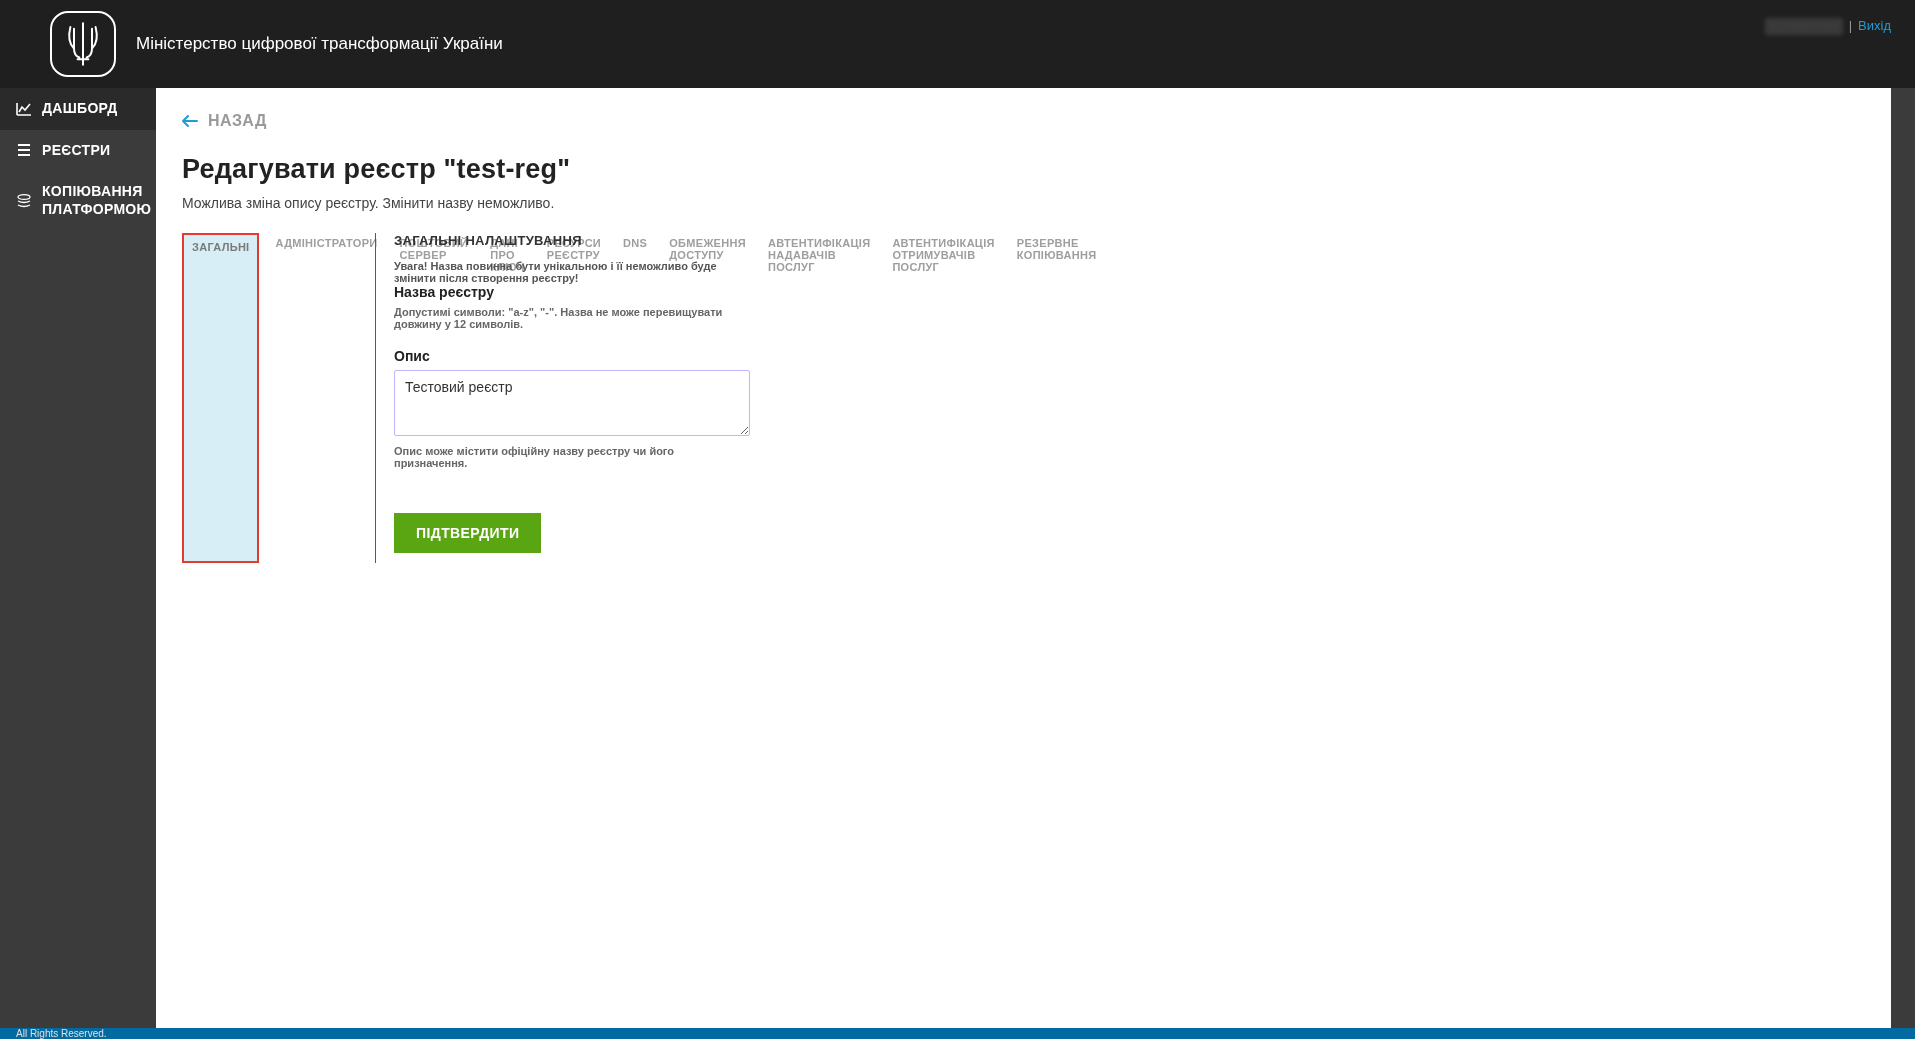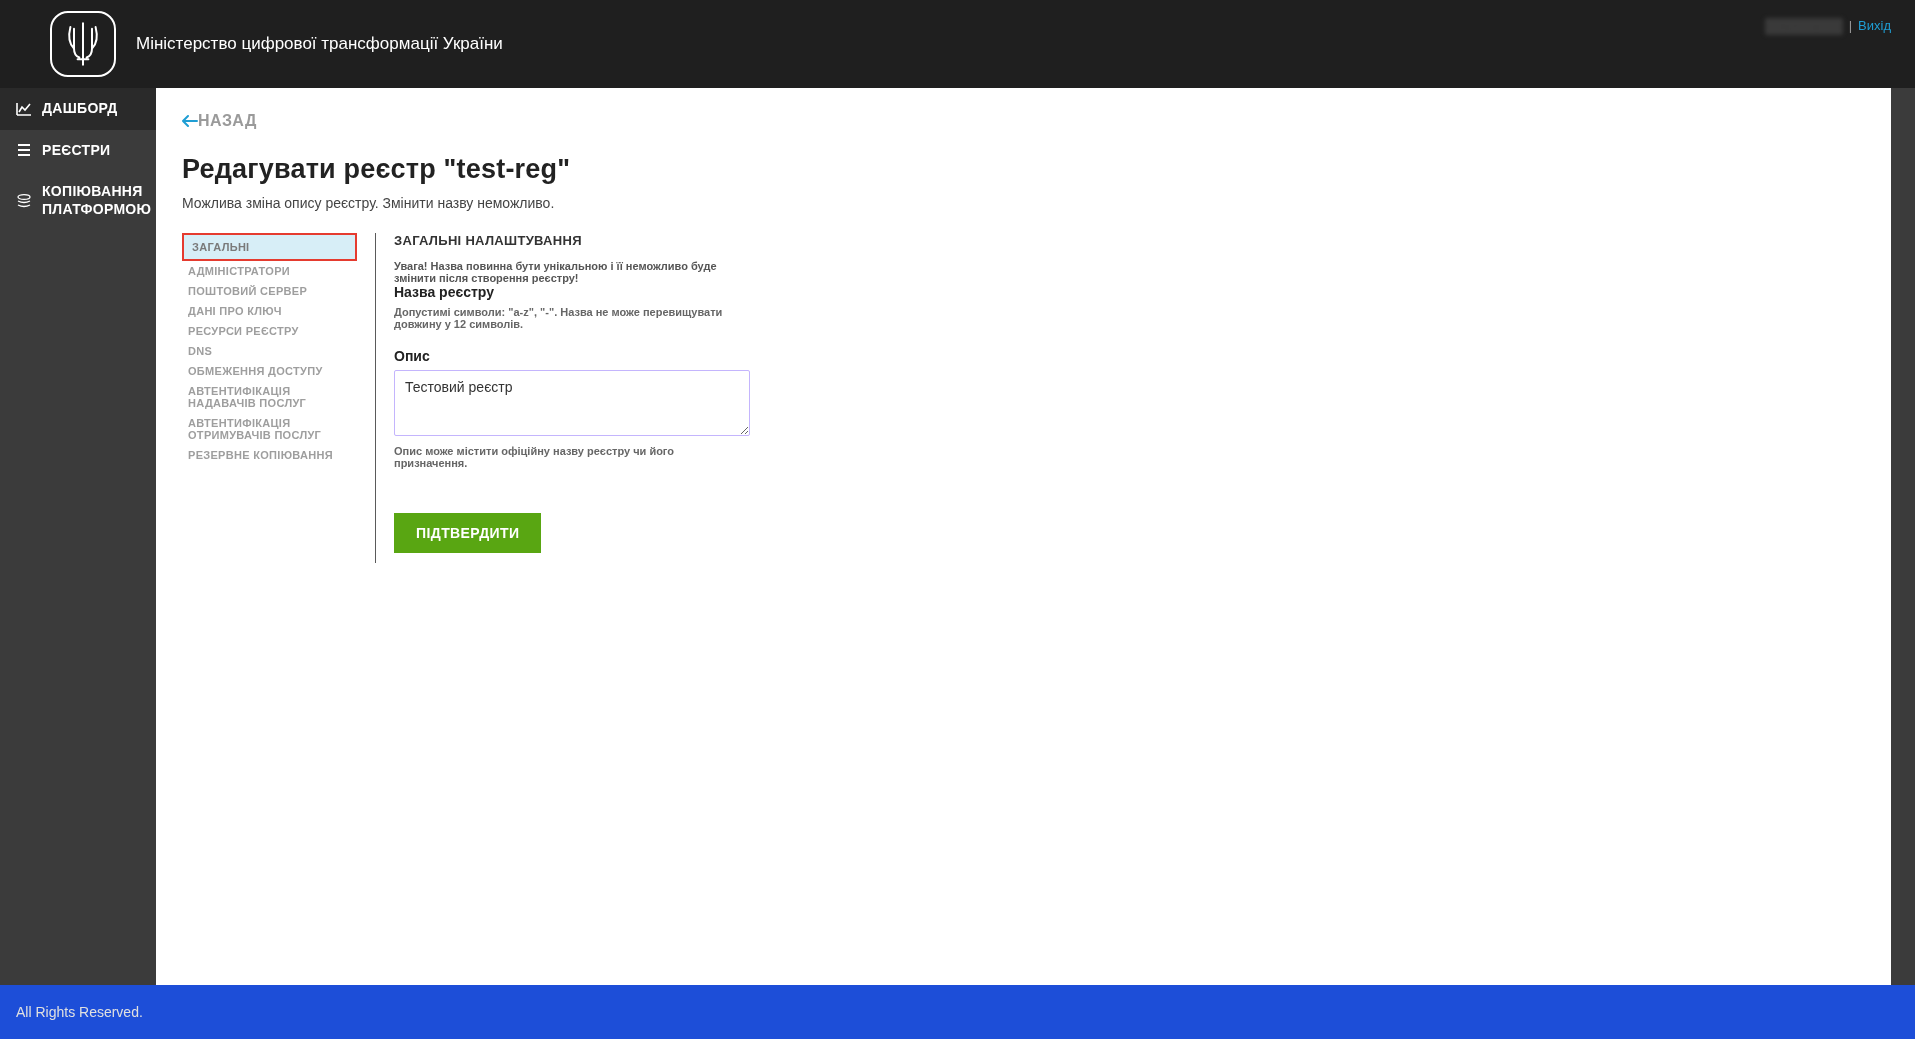--- a/index.html
+++ b/index.html
@@ -18,44 +18,44 @@
     .body-wrap { flex: 1; display: flex; background: #3b3b3b; }
 
     .sidebar { width: 156px; background: #3b3b3b; }
     .nav-item { display: flex; align-items: center; gap: 10px; padding: 12px 16px; color: #fff; font-weight: 700; font-size: 14px; cursor: pointer; font-family: "Arial Narrow", Arial, sans-serif; letter-spacing: 0.3px; }
     .nav-item.active { background: #2a2a2a; }
     .nav-item svg { width: 16px; height: 16px; flex-shrink: 0; }
     .nav-item .nav-label { line-height: 1.25; }
 
     .content { flex: 1; background: #fff; padding: 24px 26px 40px 26px; margin-right: 24px; }
 
-    .back-link { display: inline-flex; align-items: center; color: #9a9a9a; font-weight: 700; font-size: 16px; cursor: pointer; margin-bottom: 24px; font-family: "Arial Narrow", Arial, sans-serif; letter-spacing: 0.4px; }
+    .back-link { display: inline-flex; align-items: center; gap: 10px; color: #9a9a9a; font-weight: 700; font-size: 16px; cursor: pointer; margin-bottom: 24px; font-family: "Arial Narrow", Arial, sans-serif; letter-spacing: 0.4px; }
     .back-link svg { stroke: #1f9ed4; }
 
     .page-title { font-size: 27px; font-weight: 800; color: #222; margin-bottom: 10px; font-family: "Arial Narrow", Arial, sans-serif; letter-spacing: 0.2px; }
     .page-subtitle { font-size: 14px; color: #444; margin-bottom: 22px; }
 
     .tab-layout { display: flex; gap: 0; }
 
-    .tab-nav { width: 175px; display: flex; flex-direction: column; }
+    .tab-nav { width: 175px; display: flex; gap: 10px; }
     .tab-item { font-size: 11px; font-weight: 700; color: #9e9e9e; cursor: pointer; padding: 4px 6px; font-family: "Arial Narrow", Arial, sans-serif; letter-spacing: 0.3px; }
     .tab-item.selected { background: #d7eef7; border: 2px solid #e53b2f; color: #7a7a7a; padding: 6px 8px; }
 
     .divider { width: 1px; background: #5a5a5a; margin: 0 18px; min-height: 330px; }
 
     .form-area { width: 356px; }
     .section-title { font-size: 13px; font-weight: 800; color: #333; margin-bottom: 12px; font-family: "Arial Narrow", Arial, sans-serif; letter-spacing: 0.3px; }
     .warning { font-size: 11px; color: #555; font-weight: 700; font-family: "Arial Narrow", Arial, sans-serif; }
     .field-label { font-size: 14px; font-weight: 700; color: #222; margin-bottom: 6px; display: block; }
     .text-input { width: 100%; padding: 8px 10px; border: 1px solid #ccc; border-radius: 2px; font-size: 14px; font-family: inherit; color: #999; background: #fff; }
     .hint { font-size: 11px; color: #666; margin-top: 5px; margin-bottom: 18px; font-family: "Arial Narrow", Arial, sans-serif; font-weight: 600; }
     .textarea { width: 100%; padding: 8px 10px; border: 1px solid #c4b5fd; border-radius: 2px; font-size: 14px; font-family: inherit; color: #333; height: 66px; resize: both; }
     .submit-btn { background: #59a612; color: #fff; border: none; padding: 12px 22px; font-size: 14px; font-weight: 700; cursor: pointer; margin-top: 26px; font-family: "Arial Narrow", Arial, sans-serif; letter-spacing: 0.4px; }
 
-    .footer { background: #1d4ed8; color: #e0e0e0; font-size: 14px; padding: 19px 16px; }
+    .footer { background: #0369a1; color: #e0e0e0; font-size: 10px; padding: 0 16px; }
   </style>
 </head>
 <body>
 
 <div class="header">
   <div class="header-left">
     <div class="logo-box">
       <svg viewBox="0 0 40 50">
         <path d="M20 2 L20 42 M10 8 L10 30 Q10 38 16 40 M30 8 L30 30 Q30 38 24 40 M6 6 Q2 22 10 30 M34 6 Q38 22 30 30 M14 42 L26 42 M20 42 L20 48" stroke="#fff" stroke-width="2.2" fill="none" stroke-linecap="round"></path>
       </svg>

